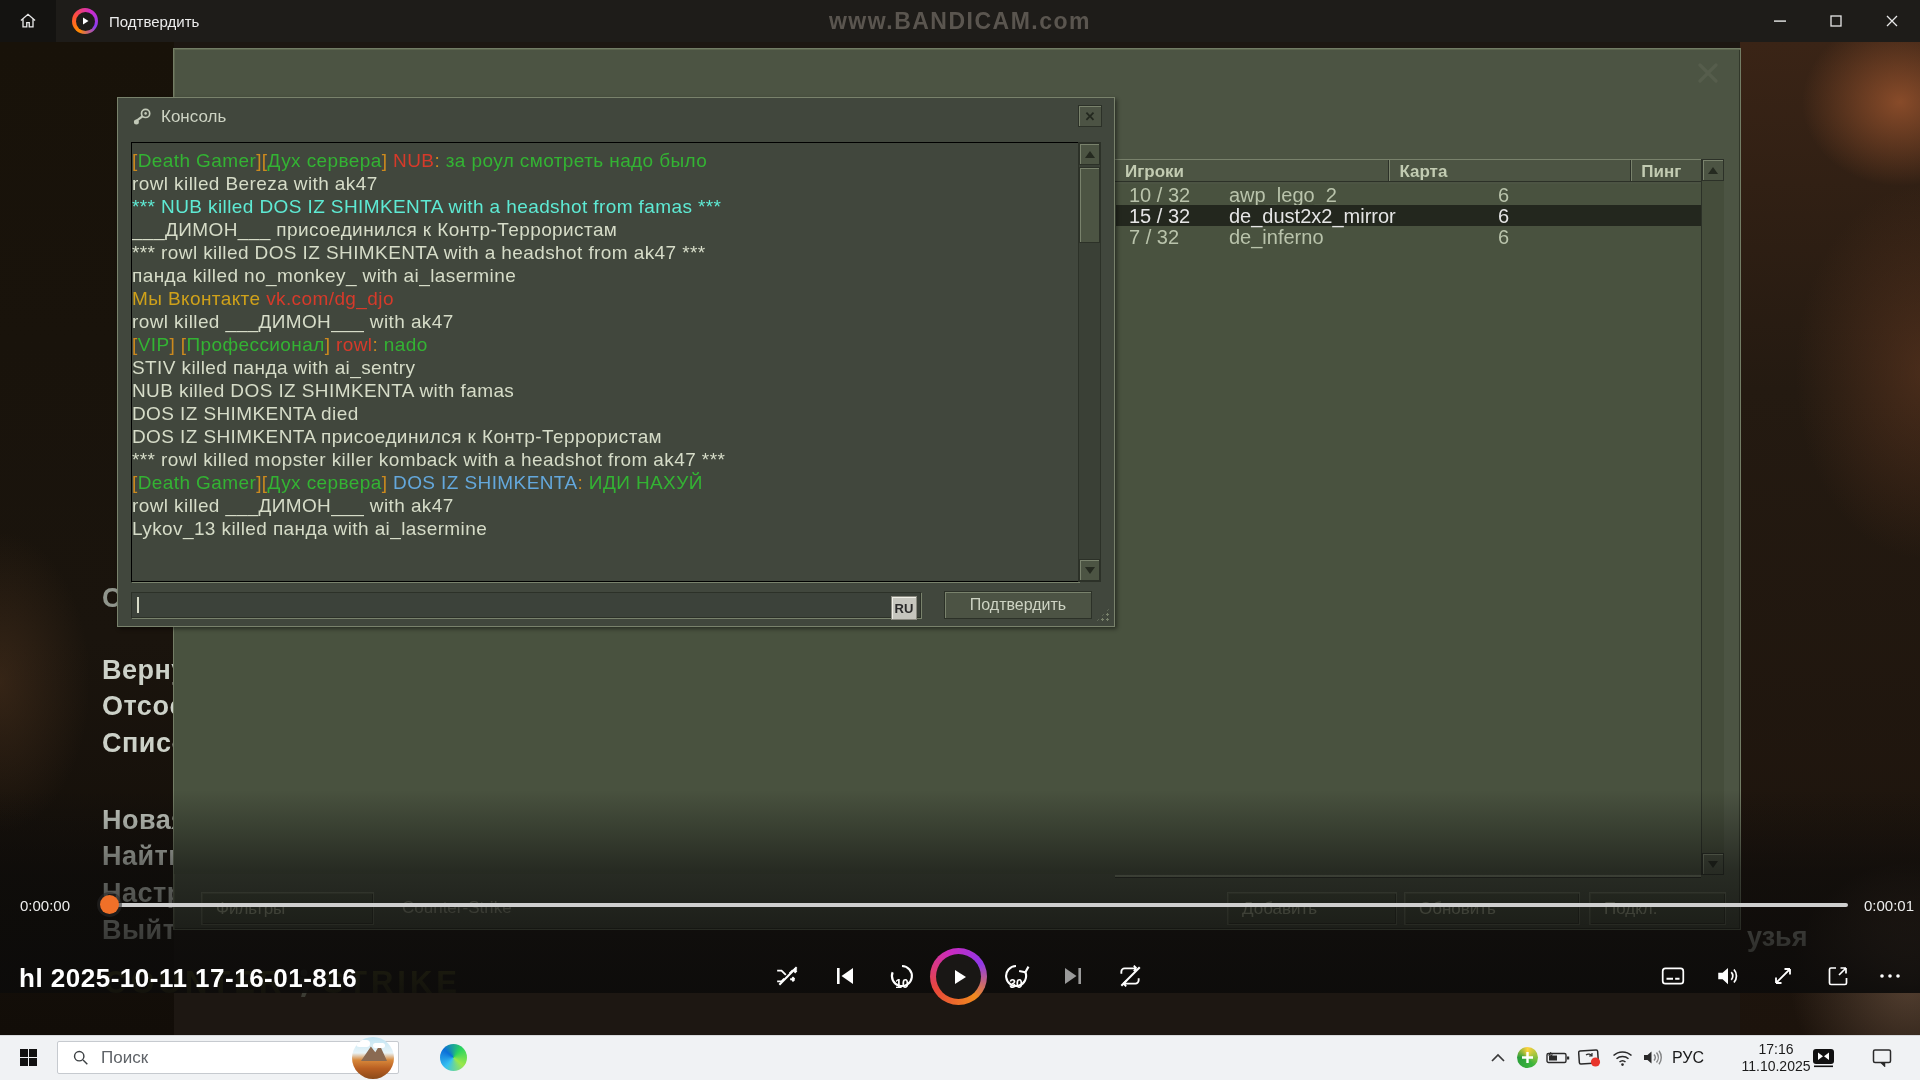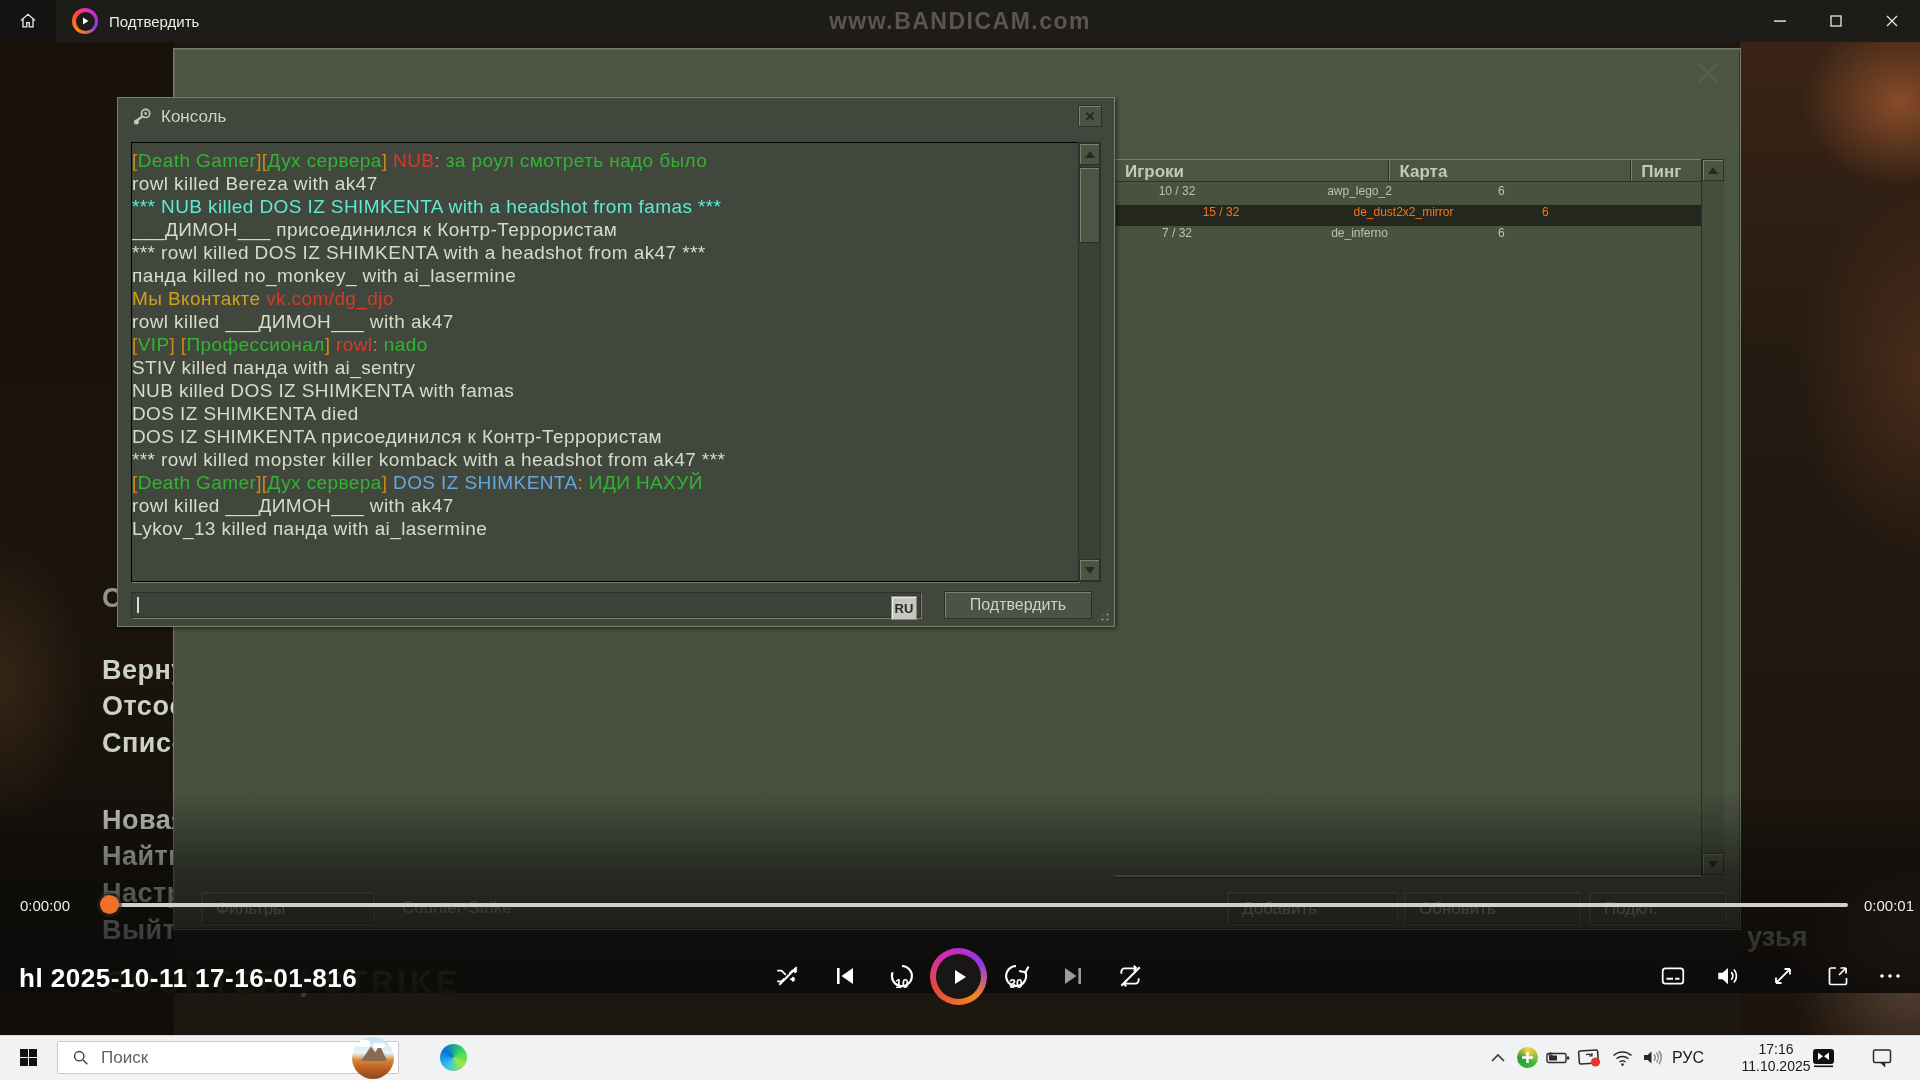--- a/index.html
+++ b/index.html
@@ -45,22 +45,22 @@
   .cs-logo { position:absolute; left:104px; top:923px; width:470px; color:#6e6e26; font-size:31px; font-weight:bold; letter-spacing:4px; white-space:nowrap; display:flex; align-items:center; gap:6px; }
   .cs-soldier { width:26px; height:30px; position:relative; }
   .friends-partial { position:absolute; left:1747px; top:880px; color:#c3c8bc; font-size:27px; font-weight:600; opacity:.9; }
 
   
   .dialog { position:absolute; left:173px; top:6px; width:1568px; height:882px; background:#4c5443; border:1px solid #737d65; box-shadow: inset 1px 1px 0 #5d664f, inset -1px -1px 0 #31372a; }
   .dialog-close { position:absolute; right:20px; top:12px; width:24px; height:24px; color:#4c5344; }
   .sv-header { position:absolute; left:941px; top:110px; width:586px; height:23px; background:#4c5443; border-top:1px solid #79826c; border-bottom:1px solid #2c3128; display:flex; }
   .sv-hcell { position:relative; height:100%; color:#c2cbb2; font-size:17px; font-weight:bold; padding:2px 0 0 10px; border-right:1px solid #2c3128; box-shadow: 1px 0 0 #79826c; }
   .sv-rows { position:absolute; left:941px; top:135px; width:586px; height:690px; background:#49523f; }
-  .server-row { position:relative; height:21px; display:flex; color:#b9c3ab; font-size:12px;text-align:center; }
-  .server-row.selected { background:#23271e; color:#f97316;padding-left:44px; }
+  .server-row { position:relative; height:21px; display:flex; color:#b9c3ab; font-size:20px; }
+  .server-row.selected { background:#23271e; color:#e5e5e5; }
   .server-row .c-players { width:110px; padding-left:14px; }
   .server-row .c-map { width:265px; padding-left:4px; }
   .server-row .c-ping { padding-left:8px; }
   .sv-scroll { position:absolute; left:1527px; top:110px; width:23px; height:716px; background:#454d3b; border-left:1px solid #2c3128; }
   .scroll-btn { position:absolute; left:0; width:22px; height:22px; background:#4c5443; border:1px solid #2c3128; box-shadow: inset 1px 1px 0 #79826c; display:flex; align-items:center; justify-content:center; }
   .tri-up { width:0;height:0;border-left:5px solid transparent;border-right:5px solid transparent;border-bottom:7px solid #252a20; }
   .tri-down { width:0;height:0;border-left:5px solid transparent;border-right:5px solid transparent;border-top:7px solid #252a20; }
   .sv-divider { position:absolute; left:941px; top:826px; width:586px; height:2px; background:#79826c; box-shadow:0 1px 0 #2c3128; }
   .dlg-btn { position:absolute; height:33px; border:1px solid #6d7661; box-shadow: inset 1px 1px 0 #5a634d, inset -1px -1px 0 #343a2c; color:#aab295; font-size:17px; display:flex; align-items:center; padding-left:14px; background:#49523f; }
   .game-label { position:absolute; left:228px; top:849px; color:#9aa089; font-size:17px; }

